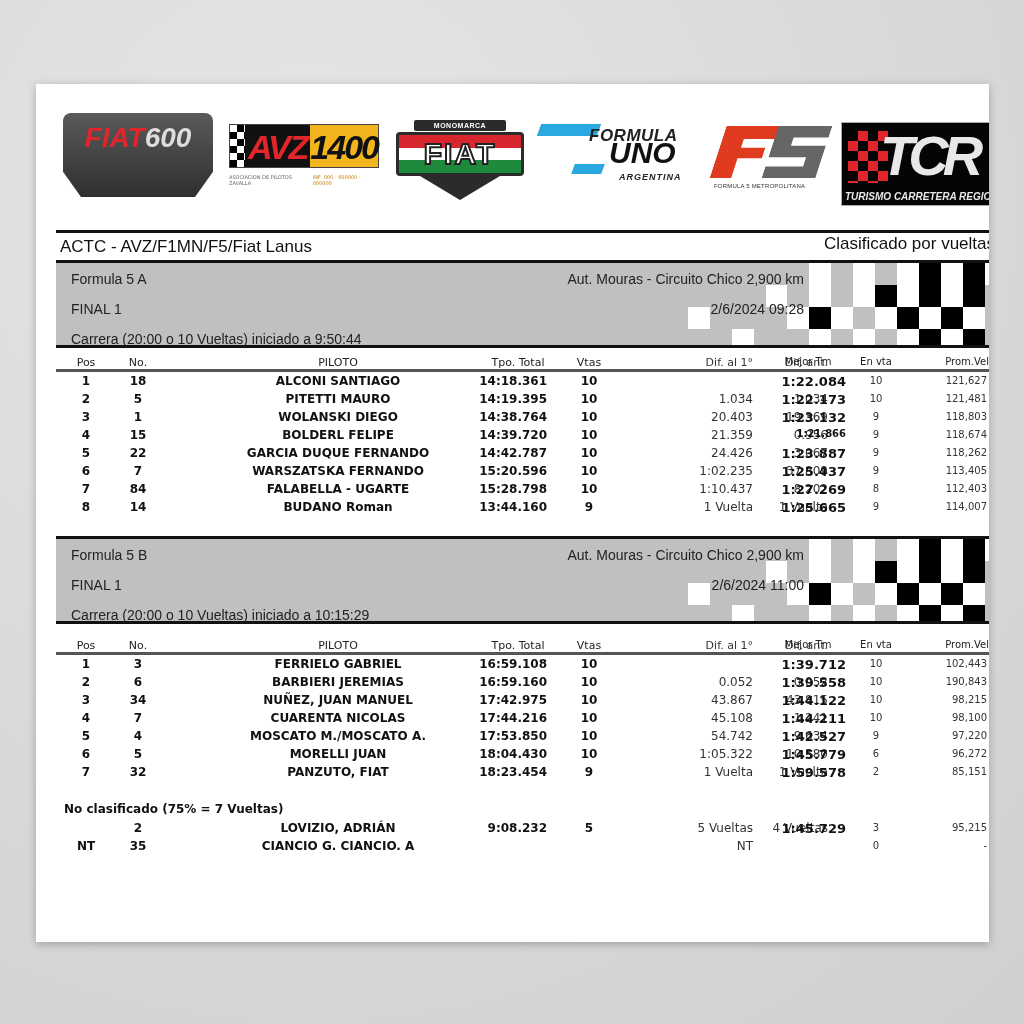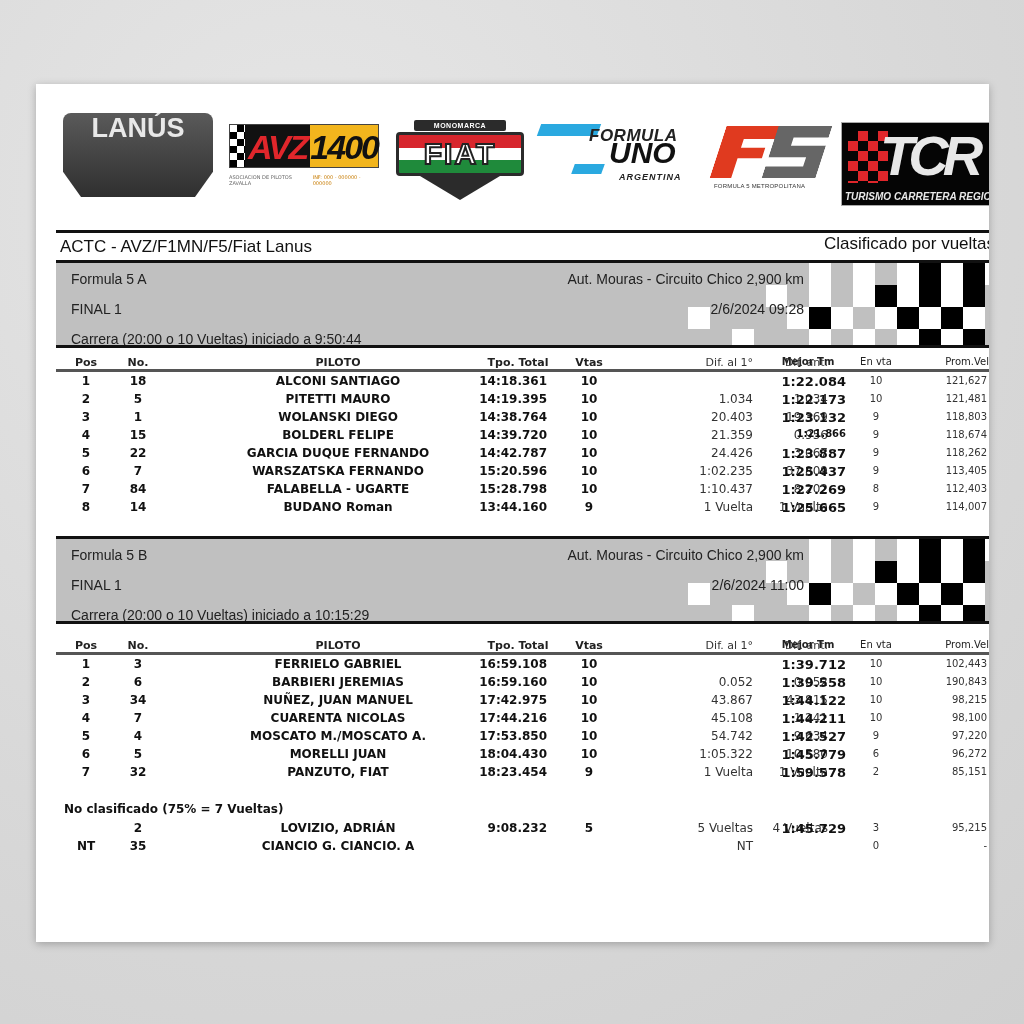--- a/index.html
+++ b/index.html
@@ -79,41 +79,41 @@
   .rb-l1 { top:8px; } .rb-l2 { top:38px; } .rb-l3 { top:68px; }
   .rb-right { position:absolute; font-family:"Liberation Sans",sans-serif; font-size:14px; color:#222; text-align:right; white-space:nowrap; z-index:2; }
   .rb-r1 { right:185px; top:8px; }
   .rb-r2 { right:185px; top:38px; }
   .flag { position:absolute; top:0; width:22px; height:22px; }
   .fw { background:#fff; } .fg { background:#c0c0c0; } .fb { background:#000; }
 
   
   .tbl { position:absolute; left:20px; right:0; font-family:"DejaVu Sans", sans-serif; }
   .thead { position:relative; height:18px; border-bottom:3px solid #555; }
-  .th { position:absolute; top:2px; font-size:11px; font-weight:bold; color:#222; white-space:nowrap; }
+  .th { position:absolute; top:2px; font-size:11px; font-weight:normal; color:#222; white-space:nowrap; }
   .th.light { font-weight:normal; color:#333; }
   .th.sm { font-size:10px; font-weight:normal; }
   .trow { position:relative; height:18px; }
   .td { position:absolute; top:2px; font-size:12px; color:#111; white-space:nowrap; }
   .bold { font-weight:bold; }
   .c { transform: translateX(-50%); text-align:center; }
   .r { text-align:right; }
   .td.light { font-weight:normal; color:#333; font-size:12px; }
   .td.sm { font-size:10px; color:#333; top:3px; }
 
   .nc-title { position:absolute; left:28px; top:718px; font-size:12px; font-weight:bold; color:#111; font-family:"DejaVu Sans", sans-serif;text-align:right; }
 </style>
 </head>
 <body>
 
 <div class="sheet">
 
   <div class="logos">
     <div class="logo logo-fiat600">
-      <span class="l2">LANÚS</span>
+      <span class="l1"><span class="red">FIAT</span><span>600</span></span>
     </div>
 
     <div class="logo logo-avz">
       <div class="avz-flag"></div>
       <div class="avz-red">AVZ</div>
       <div class="avz-yel">1400</div>
     </div>
     <div class="avz-sub">
       <span>ASOCIACION DE PILOTOS ZAVALLA</span>
       <span class="o">INF: 000 - 000000 - 000000</span>

